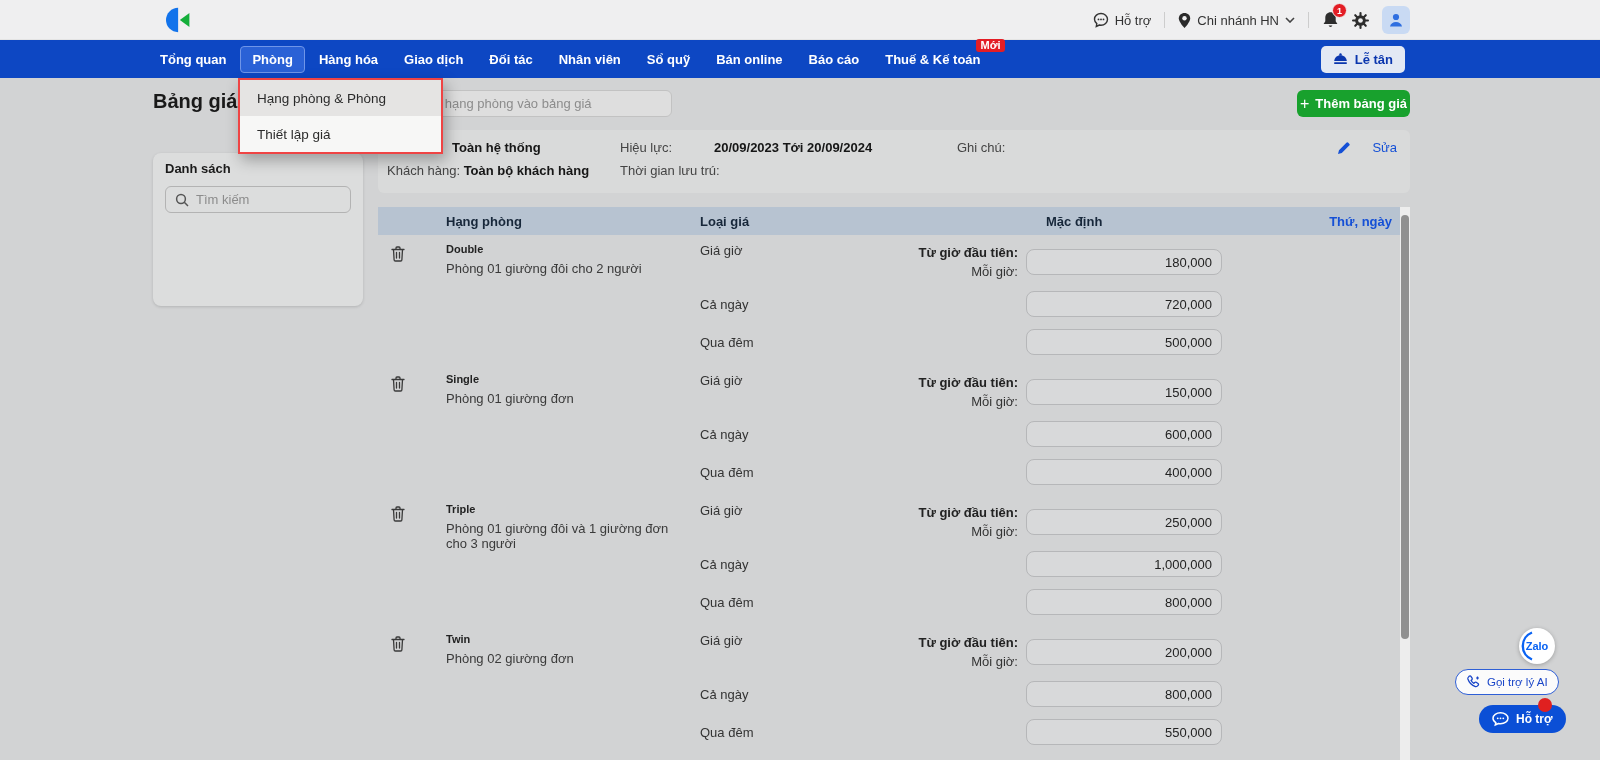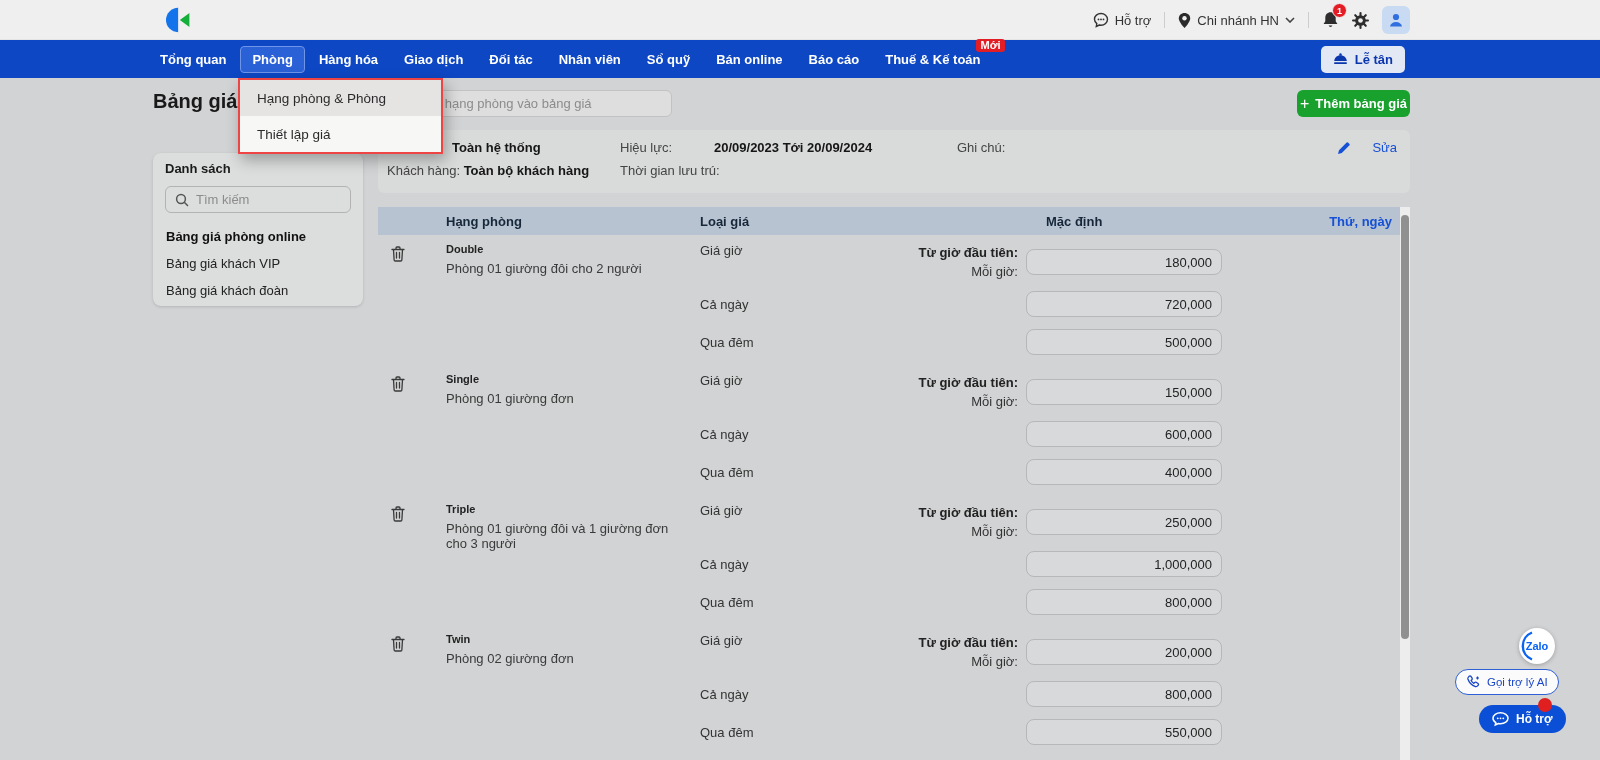--- a/index.html
+++ b/index.html
@@ -190,25 +190,20 @@
 
   <aside class="sidebar">
     <div class="sb-title">Danh sách</div>
     <div class="side-search">
       <svg width="14" height="14" viewBox="0 0 14 14">
           <circle cx="6" cy="6" r="4.4" fill="none" stroke="#555" stroke-width="1.5"></circle>
           <line x1="9.3" y1="9.3" x2="13" y2="13" stroke="#555" stroke-width="1.5"></line>
         </svg>
       <input type="text" placeholder="Tìm kiếm" style="">
     </div>
-    <div class="sb-list">
-        <div class="sb-item selected">Bảng giá phòng online</div>
-        <div class="sb-item">Bảng giá khách VIP</div>
-        <div class="sb-item">Bảng giá khách đoàn</div>
-      </div>
   </aside>
 
   <section class="infobar">
     <span class="ib-scope val">Toàn hệ thống</span>
     <span class="ib-cust"><span>Khách hàng:</span> <span class="val">Toàn bộ khách hàng</span></span>
     <span class="ib-validity"><span class="lbl">Hiệu lực:</span><span class="val">20/09/2023 Tới 20/09/2024</span></span>
     <span class="ib-stay">Thời gian lưu trú:</span>
     <span class="ib-note">Ghi chú:</span>
     <span class="ib-edit">
       <svg width="12" height="12" viewBox="0 0 12 12">

